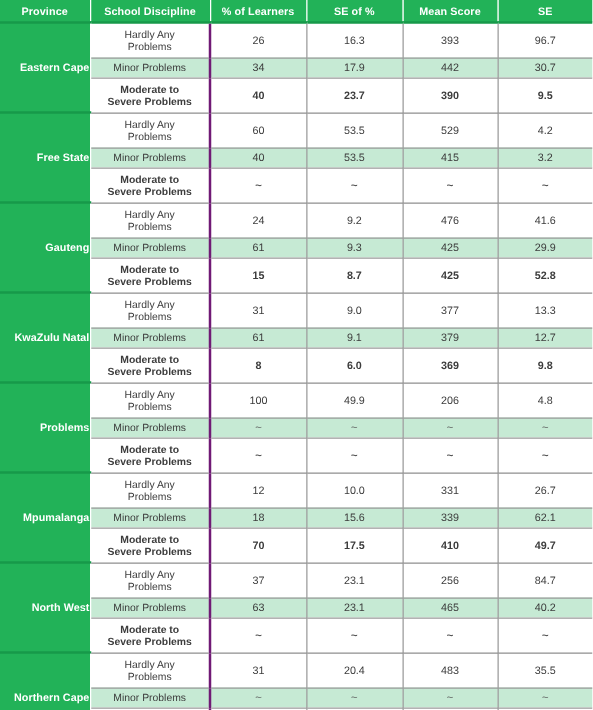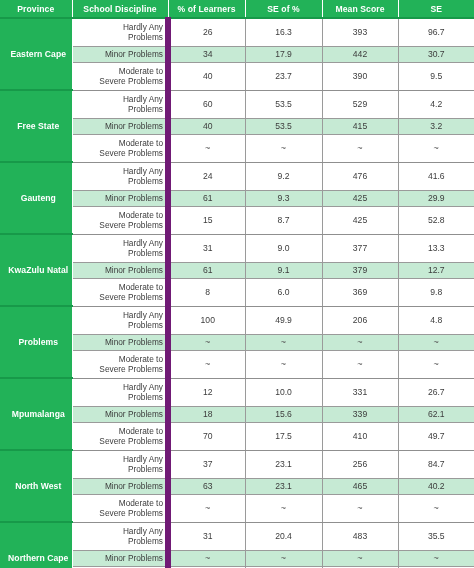--- a/index.html
+++ b/index.html
@@ -44,38 +44,38 @@
     white-space: nowrap;
   }
   th.hdr:last-child { border-right: none; }
 
   
   td.province {
     background: #22b258;
     color: #ffffff;
     font-size: 8.6px;
     font-weight: bold;
-    text-align: center;
+    text-align: right;
     vertical-align: middle;
     padding-left: 5px;
     border-bottom: 2px solid #179949;
     border-right: 1px solid #ffffff;
     white-space: nowrap;
     letter-spacing: 0.05px;
   }
 
   
   td.disc {
     font-size: 8.3px;
     color: #3c3c3c;
-    text-align: right;
+    text-align: center;
     vertical-align: middle;
     line-height: 1.22;
     border-bottom: 1px solid #9a9a9a;
-    border-right: 6px solid #701a75;
+    border-right: 2px solid #701a75;
     padding: 1px 2px;
   }
   
   td.num {
     font-size: 8.6px;
     color: #3c3c3c;
     text-align: center;
     vertical-align: middle;
     border-bottom: 1px solid #9a9a9a;
     border-right: 1px solid #9a9a9a;
@@ -90,21 +90,21 @@
   tr.row-hardly td.num,
   tr.row-moderate td.disc,
   tr.row-moderate td.num { background: #ffffff; }
 
   
   tr.grp-last td.disc,
   tr.grp-last td.num { border-bottom: 1px solid #8f8f8f; }
 
   tr.row-hardly { height: 28px; }
   tr.row-minor  { height: 16px; }
-  tr.row-moderate { height: 28px; }
+  tr.row-moderate { height: 28px; font-weight: bold; }
 
   .dash { font-size: 9px; color: #555; }
 </style>
 </head>
 <body>
 
 <div id="table-root">
   <table class="data-table">
     <colgroup>
       <col class="c-prov">

